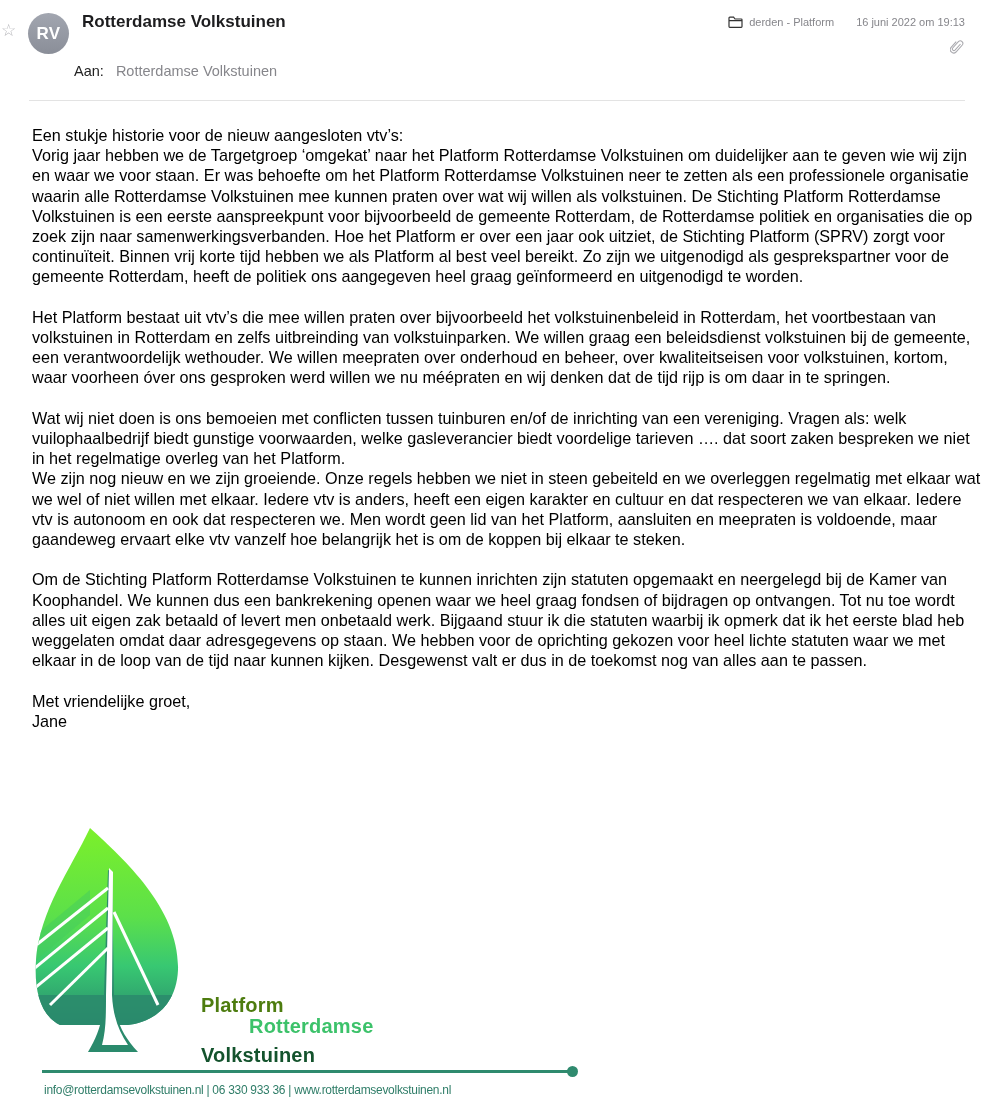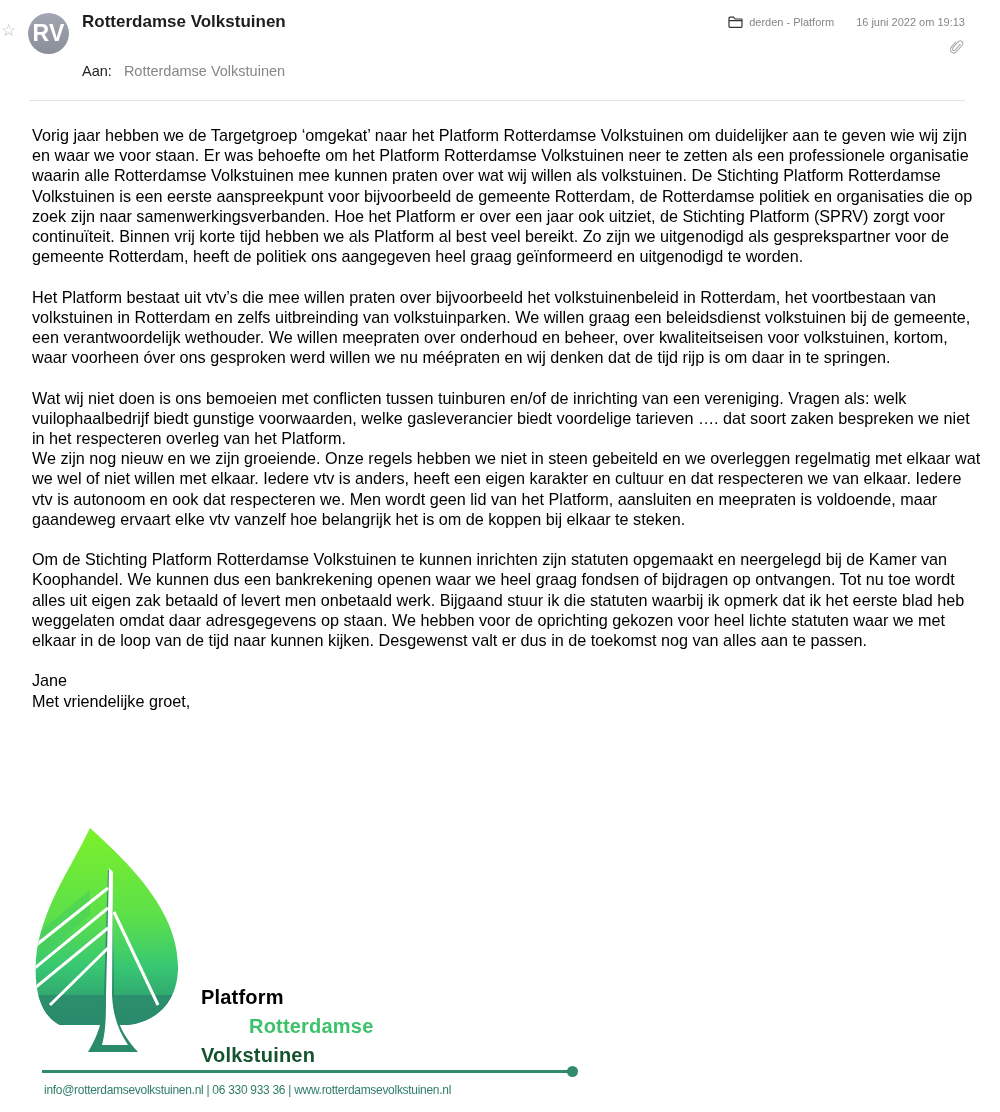--- a/index.html
+++ b/index.html
@@ -2,41 +2,41 @@
 <html><head>
   <meta charset="utf-8">
   <style>
     * { box-sizing: border-box; margin: 0; padding: 0; }
     html, body { width: 1000px; height: 1112px; background: #ffffff; overflow: hidden; }
     body { position: relative; font-family: "Liberation Sans", sans-serif; color: #1d1d1f; }
 
     .header { position: absolute; left: 0; top: 0; width: 1000px; height: 102px; }
     .star { position: absolute; left: 1px; top: 22px; font-size: 17px; color: #b9b9bd; line-height: 1; cursor: pointer; }
     .avatar { position: absolute; left: 28px; top: 13px; width: 41px; height: 41px; border-radius: 50%;
-      background: linear-gradient(#a2a6b0, #8a8e98); color: #fff; font-weight: bold; font-size: 23px;
+      background: linear-gradient(#a2a6b0, #8a8e98); color: #fff; font-weight: bold; font-size: 17px;
       display: flex; align-items: center; justify-content: center; letter-spacing: 0.3px; }
     .sender { position: absolute; left: 82px; top: 12px; font-size: 17px; font-weight: bold; color: #1d1d1f; }
     .subject { position: absolute; left: 82px; top: 39px; font-size: 14.5px; color: #222; }
-    .to-row { position: absolute; left: 82px; top: 63px; font-size: 14.5px; }
+    .to-row { position: absolute; left: 74px; top: 63px; font-size: 14.5px; }
     .to-label { color: #222; }
     .to-value { color: #86868b; margin-left: 8px; }
     .meta { position: absolute; right: 35px; top: 16px; font-size: 11px; color: #86868b; display: flex; align-items: flex-end; }
     .folder-icon { width: 15px; height: 12px; margin-right: 6px; }
     .folder-label { margin-right: 22px; }
     .clip-icon { position: absolute; right: 36px; top: 39px; width: 14px; height: 16px; }
     .divider { position: absolute; left: 29px; top: 100px; width: 936px; height: 1px; background: #e3e3e3; }
 
     .body { position: absolute; left: 32px; top: 125px; width: 950px; font-size: 16.2px; line-height: 20.2px; color: #000; }
     .body p { margin-bottom: 20.2px; white-space: normal; }
     .body p.nomargin { margin-bottom: 0; }
     .greeting { margin-bottom: 0 !important; }
 
     .logo { position: absolute; left: 30px; top: 820px; width: 560px; height: 290px; }
     .logo-text { position: absolute; left: 171px; font-size: 20px; font-weight: bold; letter-spacing: 0.2px; }
-    .lt1 { top: 166px; color: #000000; }
+    .lt1 { top: 174px; color: #4d7c0f; }
     .lt2 { top: 195px; color: #3cc26a; margin-left: 48px; }
     .lt3 { top: 224px; color: #14532d; }
     .logo-line { position: absolute; left: 12px; top: 250px; width: 530px; height: 3px; background: #2f8a6e; }
     .logo-dot { position: absolute; left: 537px; top: 246px; width: 11px; height: 11px; border-radius: 50%; background: #2f8a6e; }
     .contact { position: absolute; left: 14px; top: 262px; font-size: 13px; color: #2f7d68; letter-spacing: -0.3px; transform: scaleX(0.92); transform-origin: left; white-space: nowrap; }
   </style>
 </head>
 <body>
 
 <div class="header">
@@ -56,27 +56,28 @@
     <span class="folder-label">derden - Platform</span>
     <span>16 juni 2022 om 19:13</span>
   </div>
   <svg class="clip-icon" viewBox="0 0 14 16">
     <path d="M10.5 5 L5 11.2 a1.6 1.6 0 0 1 -2.3 -2.2 L8.6 2.4 a2.6 2.6 0 0 1 3.7 3.6 L6 13 a3.4 3.4 0 0 1 -4.9 -4.7 L6.2 2.6" fill="none" stroke="#aaaaaf" stroke-width="1.1"></path>
   </svg>
   <div class="divider"></div>
 </div>
 
 <div class="body">
+  <p class="nomargin">Een stukje historie voor de nieuw aangesloten vtv’s:</p>
   <p>Vorig jaar hebben we de Targetgroep ‘omgekat’ naar het Platform Rotterdamse Volkstuinen om duidelijker aan te geven wie wij zijn en waar we voor staan. Er was behoefte om het Platform Rotterdamse Volkstuinen neer te zetten als een professionele organisatie waarin alle Rotterdamse Volkstuinen mee kunnen praten over wat wij willen als volkstuinen. De Stichting Platform Rotterdamse Volkstuinen is een eerste aanspreekpunt voor bijvoorbeeld de gemeente Rotterdam, de Rotterdamse politiek en organisaties die op zoek zijn naar samenwerkingsverbanden. Hoe het Platform er over een jaar ook uitziet, de Stichting Platform (SPRV) zorgt voor continuïteit. Binnen vrij korte tijd hebben we als Platform al best veel bereikt. Zo zijn we uitgenodigd als gesprekspartner voor de gemeente Rotterdam, heeft de politiek ons aangegeven heel graag geïnformeerd en uitgenodigd te worden.</p>
   <p>Het Platform bestaat uit vtv’s die mee willen praten over bijvoorbeeld het volkstuinenbeleid in Rotterdam, het voortbestaan van volkstuinen in Rotterdam en zelfs uitbreinding van volkstuinparken. We willen graag een beleidsdienst volkstuinen bij de gemeente, een verantwoordelijk wethouder. We willen meepraten over onderhoud en beheer, over kwaliteitseisen voor volkstuinen, kortom, waar voorheen óver ons gesproken werd willen we nu méépraten en wij denken dat de tijd rijp is om daar in te springen.</p>
-  <p class="nomargin">Wat wij niet doen is ons bemoeien met conflicten tussen tuinburen en/of de inrichting van een vereniging. Vragen als: welk vuilophaalbedrijf biedt gunstige voorwaarden, welke gasleverancier biedt voordelige tarieven …. dat soort zaken bespreken we niet in het respecteren overleg van het Platform.</p>
+  <p class="nomargin">Wat wij niet doen is ons bemoeien met conflicten tussen tuinburen en/of de inrichting van een vereniging. Vragen als: welk vuilophaalbedrijf biedt gunstige voorwaarden, welke gasleverancier biedt voordelige tarieven …. dat soort zaken bespreken we niet in het regelmatige overleg van het Platform.</p>
   <p>We zijn nog nieuw en we zijn groeiende. Onze regels hebben we niet in steen gebeiteld en we overleggen regelmatig met elkaar wat we wel of niet willen met elkaar. Iedere vtv is anders, heeft een eigen karakter en cultuur en dat respecteren we van elkaar. Iedere vtv is autonoom en ook dat respecteren we. Men wordt geen lid van het Platform, aansluiten en meepraten is voldoende,  maar gaandeweg ervaart elke vtv vanzelf hoe belangrijk het is om de koppen bij elkaar te steken.</p>
   <p>Om de Stichting Platform Rotterdamse Volkstuinen te kunnen inrichten zijn statuten opgemaakt en neergelegd bij de Kamer van Koophandel. We kunnen dus een bankrekening openen waar we heel graag fondsen of bijdragen op ontvangen. Tot nu toe wordt alles uit eigen zak betaald of levert men onbetaald werk. Bijgaand stuur ik die statuten waarbij ik opmerk dat ik het eerste blad heb weggelaten omdat daar adresgegevens op staan. We hebben voor de oprichting gekozen voor heel lichte statuten waar we met elkaar in de loop van de tijd naar kunnen kijken. Desgewenst valt er dus in de toekomst nog van alles aan te passen.</p>
+  <p class="greeting">Met vriendelijke groet,</p>
   <p class="greeting">Jane</p>
-  <p class="greeting">Met vriendelijke groet,</p>
 </div>
 
 <div class="logo">
   <svg width="160" height="245" viewBox="0 0 160 245" style="position:absolute;left:0;top:0;">
     <defs>
       <linearGradient id="leafg" x1="0" y1="0" x2="0" y2="1">
         <stop offset="0" stop-color="#7cf02a"></stop>
         <stop offset="0.45" stop-color="#5ce04a"></stop>
         <stop offset="0.7" stop-color="#38c872"></stop>
         <stop offset="1" stop-color="#2a8a6c"></stop>

